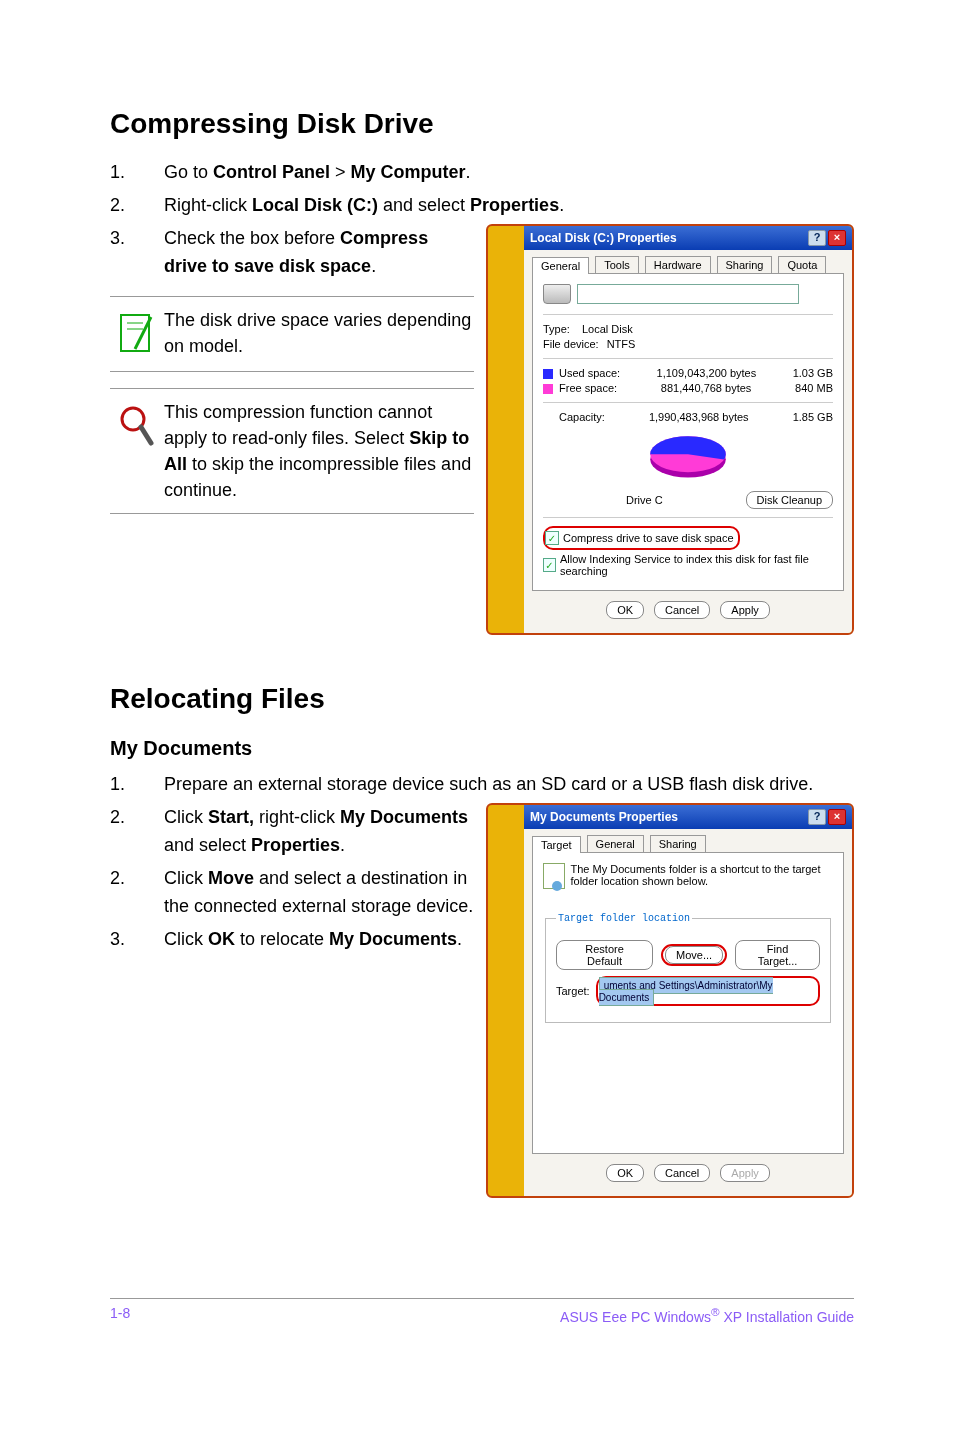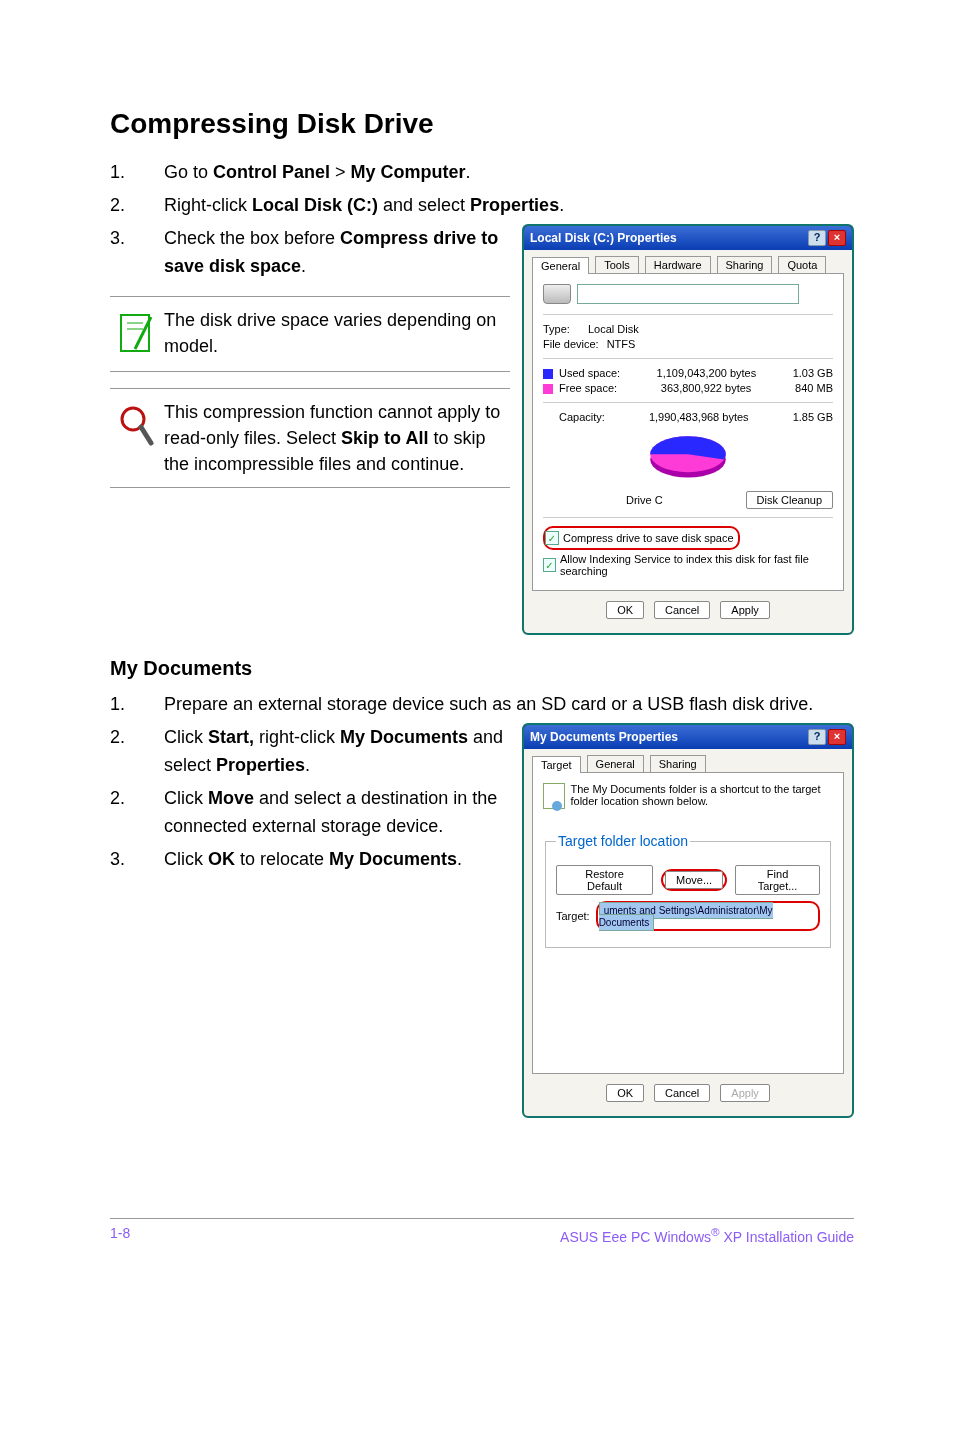--- a/index.html
+++ b/index.html
@@ -63,27 +63,28 @@
     .callout .text-col {
       flex: 1;
       font-size: 18px;
       line-height: 26px;
     }
     h2.sub {
       font-size: 20px;
       margin: 22px 0 10px 0;
     }
     .dialog {
-      border: 2px solid #0f766e;
+      border: 2px solid #c2410c;
       border-radius: 6px;
-      background: #000000;
+      background: #eab308;
       width: 328px;
       font-family: Tahoma, sans-serif;
       font-size: 11px;
       overflow: hidden;
+      padding-left: 36px;
     }
     .dlg-title {
       background: linear-gradient(#3b6ed5,#0a3db3);
       color: #fff;
       font-weight: bold;
       padding: 4px 6px;
       display: flex;
       justify-content: space-between;
       align-items: center;
       font-size: 12px;
@@ -100,21 +101,21 @@
       background:#f5f3ee;border:1px solid #999;border-bottom:none;
       padding:2px 8px;font-size:11px;margin-right:-1px;
     }
     .tab.active{background:#fff;position:relative;top:1px;}
     .tab-panel{background:#fff;border:1px solid #999;padding:10px;}
     .drive-icon{width:26px;height:18px;background:linear-gradient(#eee,#bbb);border:1px solid #888;border-radius:2px 2px 4px 4px;display:inline-block;}
     .textfield{border:1px solid #7a9;width:220px;height:18px;display:inline-block;vertical-align:middle;margin-left:6px;}
     .hr{border:none;border-top:1px solid #ccc;margin:8px 0;}
     .kv{display:flex;justify-content:space-between;margin:3px 0;font-size:11px;align-items:center;}
     .swatch{width:10px;height:10px;display:inline-block;margin-right:6px;vertical-align:middle;}
-    .btn{background:#fff;border:1px solid #888;padding:2px 10px;font-size:11px;border-radius:2px;}
+    .btn{background:#fff;border:1px solid #888;padding:2px 10px;font-size:11px;border-radius:8px;}
     .pie{width:90px;height:60px;margin:6px auto 2px;}
     .checkbox{display:flex;align-items:center;gap:4px;margin:3px 0;font-size:11px;}
     .cbx{width:12px;height:12px;border:1px solid #5a8;background:#eff;display:flex;align-items:center;justify-content:center;font-size:10px;color:#2a2;}
     .circle-anno{border:2px solid #d00;border-radius:10px;display:inline-flex;padding:0 4px 0 0;}
     .dlg-buttons{display:flex;justify-content:center;gap:10px;padding:10px 0 4px;background:#f5f3ee;}
     .footer{display:flex;justify-content:space-between;border-top:1px solid #999;margin:60px 100px 0 110px;padding-top:6px;font-size:14px;color:#8b5cf6;}
     .mag-icon svg, .note-icon svg{width:40px;height:46px;}
     .target-dlg .tab-panel{min-height:280px;}
     .docs-icon{width:26px;height:26px;display:inline-block;position:relative;}
     .docs-icon:before{content:"";position:absolute;width:20px;height:24px;background:#fff;border:1px solid #8a6;left:0;top:0;}
@@ -199,35 +200,35 @@
             <div class="tab">Quota</div>
           </div>
           <div class="tab-panel">
             <div style="display:flex;align-items:center;margin-bottom:10px;">
               <span class="drive-icon"></span>
               <span class="textfield"></span>
             </div>
             <hr class="hr">
             <div class="kv">
                 <span>Type:</span>
-                <span style="flex:1;margin-left:18px;">Local Disk</span>
+                <span style="flex:1;margin-left:12px;">Local Disk</span>
               </div>
             <div class="kv">
                 <span>File device:</span>
                 <span style="flex:1;margin-left:8px;">NTFS</span>
               </div>
             <hr class="hr">
             <div class="kv">
                 <span><span class="swatch" style="background:#2929ff;"></span><span>Used space:</span></span>
                 <span>1,109,043,200 bytes</span>
                 <span>1.03 GB</span>
               </div>
             <div class="kv">
                 <span><span class="swatch" style="background:#ff3bd7;"></span><span>Free space:</span></span>
-                <span>363,800,922 bytes</span>
+                <span>881,440,768 bytes</span>
                 <span>840 MB</span>
               </div>
             <hr class="hr">
             <div class="kv">
                 <span style="margin-left:16px;">Capacity:</span>
                 <span>1,990,483,968 bytes</span>
                 <span>1.85 GB</span>
               </div>
             <div class="pie">
               <svg viewBox="0 0 100 60">
@@ -257,20 +258,21 @@
           <div class="dlg-buttons">
             <button class="btn">OK</button>
             <button class="btn">Cancel</button>
             <button class="btn">Apply</button>
           </div>
         </div>
       </div>
     </div>
   </div>
 
+  <h1 style="margin-top:48px;">Relocating Files</h1>
   <h2 class="sub">My Documents</h2>
 
   <div class="li">
     <div class="num">1.</div>
     <div class="body">Prepare an external storage device such as an SD card or a USB flash disk drive.</div>
   </div>
 
   <div class="two-col">
     <div class="col-left">
       <div class="li">
@@ -307,21 +309,21 @@
             <div class="tab active">Target</div>
             <div class="tab">General</div>
             <div class="tab">Sharing</div>
           </div>
           <div class="tab-panel">
             <div style="display:flex;gap:10px;">
               <span class="docs-icon"></span>
               <span>The My Documents folder is a shortcut to the target folder location shown below.</span>
             </div>
             <fieldset style="border:1px solid #bbb;margin-top:24px;padding:10px;">
-              <legend style="color:#06c;font-size:14px;">Target folder location</legend>
+              <legend style="color:#06c;font-size:10px;font-family:Liberation Mono, monospace;">Target folder location</legend>
               <div class="field-row" style="gap:8px;">
                 <button class="btn">Restore Default</button>
                 <span style="border:2px solid #d00;border-radius:12px;padding:0 2px;display:inline-block;">
                   <button class="btn">Move...</button>
                 </span>
                 <button class="btn">Find Target...</button>
               </div>
               <div class="field-row">
                 <span>Target:</span>
                 <span style="border:2px solid #d00;border-radius:10px;padding:1px;display:inline-block;">

